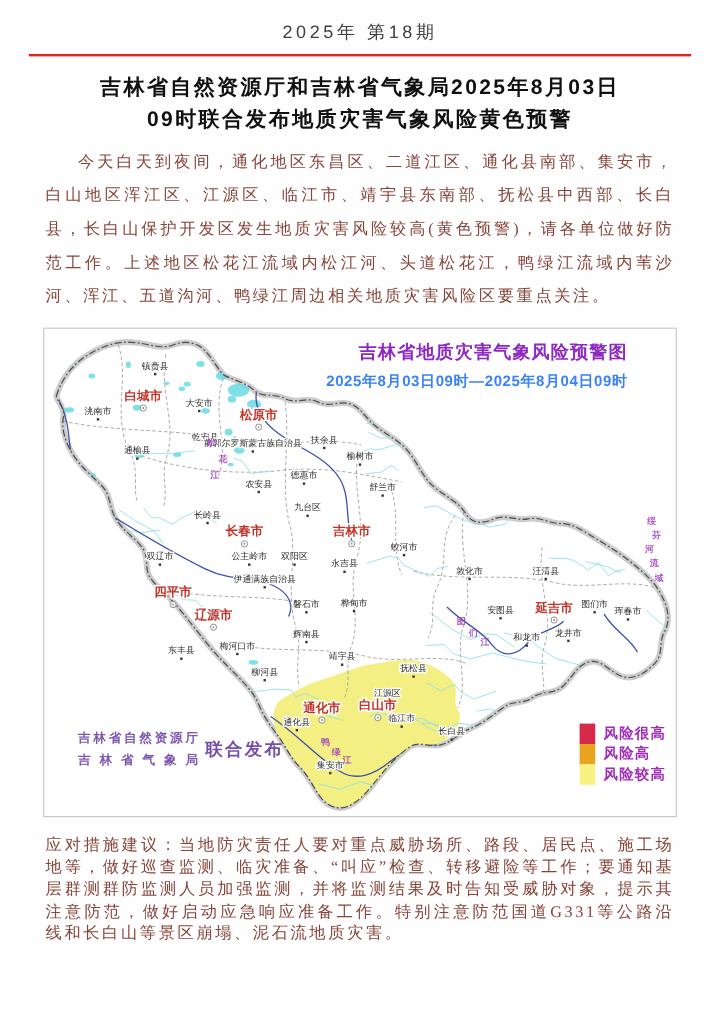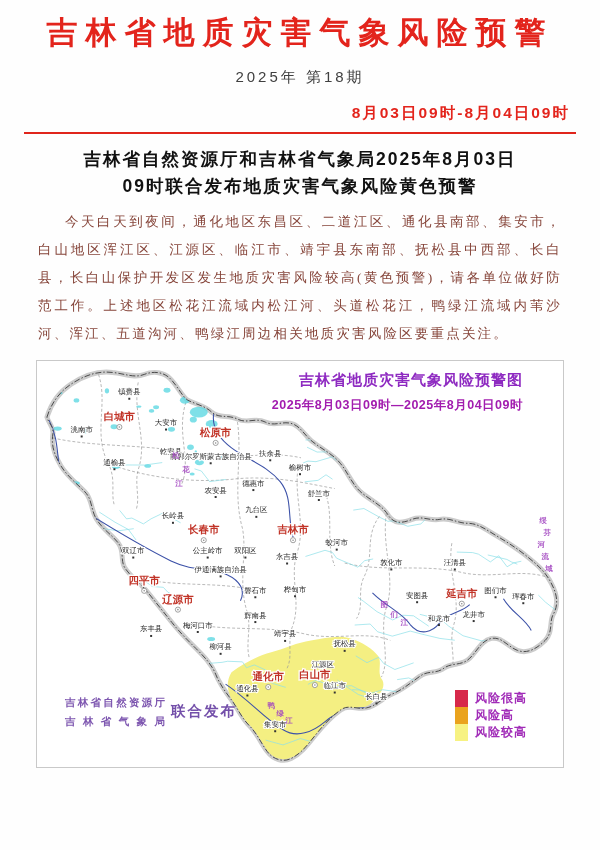--- a/index.html
+++ b/index.html
@@ -40,55 +40,53 @@
     margin:12px auto 0 auto; width:528px; height:408px;
     border:1px solid #c9c9c9; background:#ffffff; position:relative;
   }
   .map-svg { position:absolute; left:0; top:0; width:526px; height:406px; }
   .map-title {
     position:absolute; top:10px; right:40px;
     font-size:15px; font-weight:700; color:#8e2ac1; letter-spacing:1px;
   }
   .map-subtitle {
     position:absolute; top:36px; right:40px;
-    font-size:12.5px; font-weight:700; color:#a21caf; letter-spacing:.5px;
+    font-size:12.5px; font-weight:700; color:#3b82f6; letter-spacing:.5px;
   }
   .issuer {
     position:absolute; left:28px; bottom:36px;
     font-family:"Liberation Serif","DejaVu Serif",serif;
     font-size:10.5px; font-weight:700; color:#7e57b0; line-height:19px;
   }
   .issuer .just { display:block; width:100px; text-align:justify; text-align-last:justify; }
   .joint {
     position:absolute; left:134px; bottom:46px;
     font-family:"Liberation Serif","DejaVu Serif",serif;
     font-size:14.5px; font-weight:700; color:#7450aa; letter-spacing:2px;
   }
-  .legend { position:absolute; right:36px; bottom:26px; }
+  .legend { position:absolute; right:8px; bottom:26px; }
   .legend-row { display:flex; align-items:stretch; height:17px; }
   .legend-row .sw { width:13px; height:17px; flex:0 0 13px; }
   .legend-row .lb {
     margin-left:7px; font-size:12px; line-height:17px;
     font-weight:700; color:#a12cb8; letter-spacing:1px;
   }
   
   .city-label { font-size:10.5px; font-weight:700; fill:#c13327;
     stroke:#ffffff; stroke-width:2.5px; paint-order:stroke; }
   .county-label { font-size:7.5px; fill:#2a2a2a;
     stroke:#ffffff; stroke-width:2px; paint-order:stroke; }
   .basin-label { font-size:7.5px; font-weight:700; fill:#a245c0; opacity:.9; }
 </style>
 </head>
 <body>
 
 <div class="page">
 
-  <div class="doc-title">吉林省地质灾害气象风险预警</div>
   <div class="issue-line">2025年 第18期</div>
-  <div class="period-line">8月03日09时-8月04日09时</div>
   <div class="red-rule"></div>
 
   <div class="heading">
     <div>吉林省自然资源厅和吉林省气象局2025年8月03日</div>
     <div>09时联合发布地质灾害气象风险黄色预警</div>
   </div>
 
   <p class="body-para">今天白天到夜间，通化地区东昌区、二道江区、通化县南部、集安市，白山地区浑江区、江源区、临江市、靖宇县东南部、抚松县中西部、长白县，长白山保护开发区发生地质灾害风险较高(黄色预警)，请各单位做好防范工作。上述地区松花江流域内松江河、头道松花江，鸭绿江流域内苇沙河、浑江、五道沟河、鸭绿江周边相关地质灾害风险区要重点关注。</p>
 
   <div class="map-wrap">
@@ -366,14 +364,15 @@
           <span class="sw" style="background: rgb(234, 163, 30);"></span>
           <span class="lb">风险高</span>
         </div>
         <div class="legend-row">
           <span class="sw" style="background: rgb(247, 242, 130);"></span>
           <span class="lb">风险较高</span>
         </div>
       </div>
   </div>
 
+  <p class="measures-para">应对措施建议：当地防灾责任人要对重点威胁场所、路段、居民点、施工场地等，做好巡查监测、临灾准备、“叫应”检查、转移避险等工作；要通知基层群测群防监测人员加强监测，并将监测结果及时告知受威胁对象，提示其注意防范，做好启动应急响应准备工作。特别注意防范国道G331等公路沿线和长白山等景区崩塌、泥石流地质灾害。</p>
 
 </div>
 
 </body></html>

